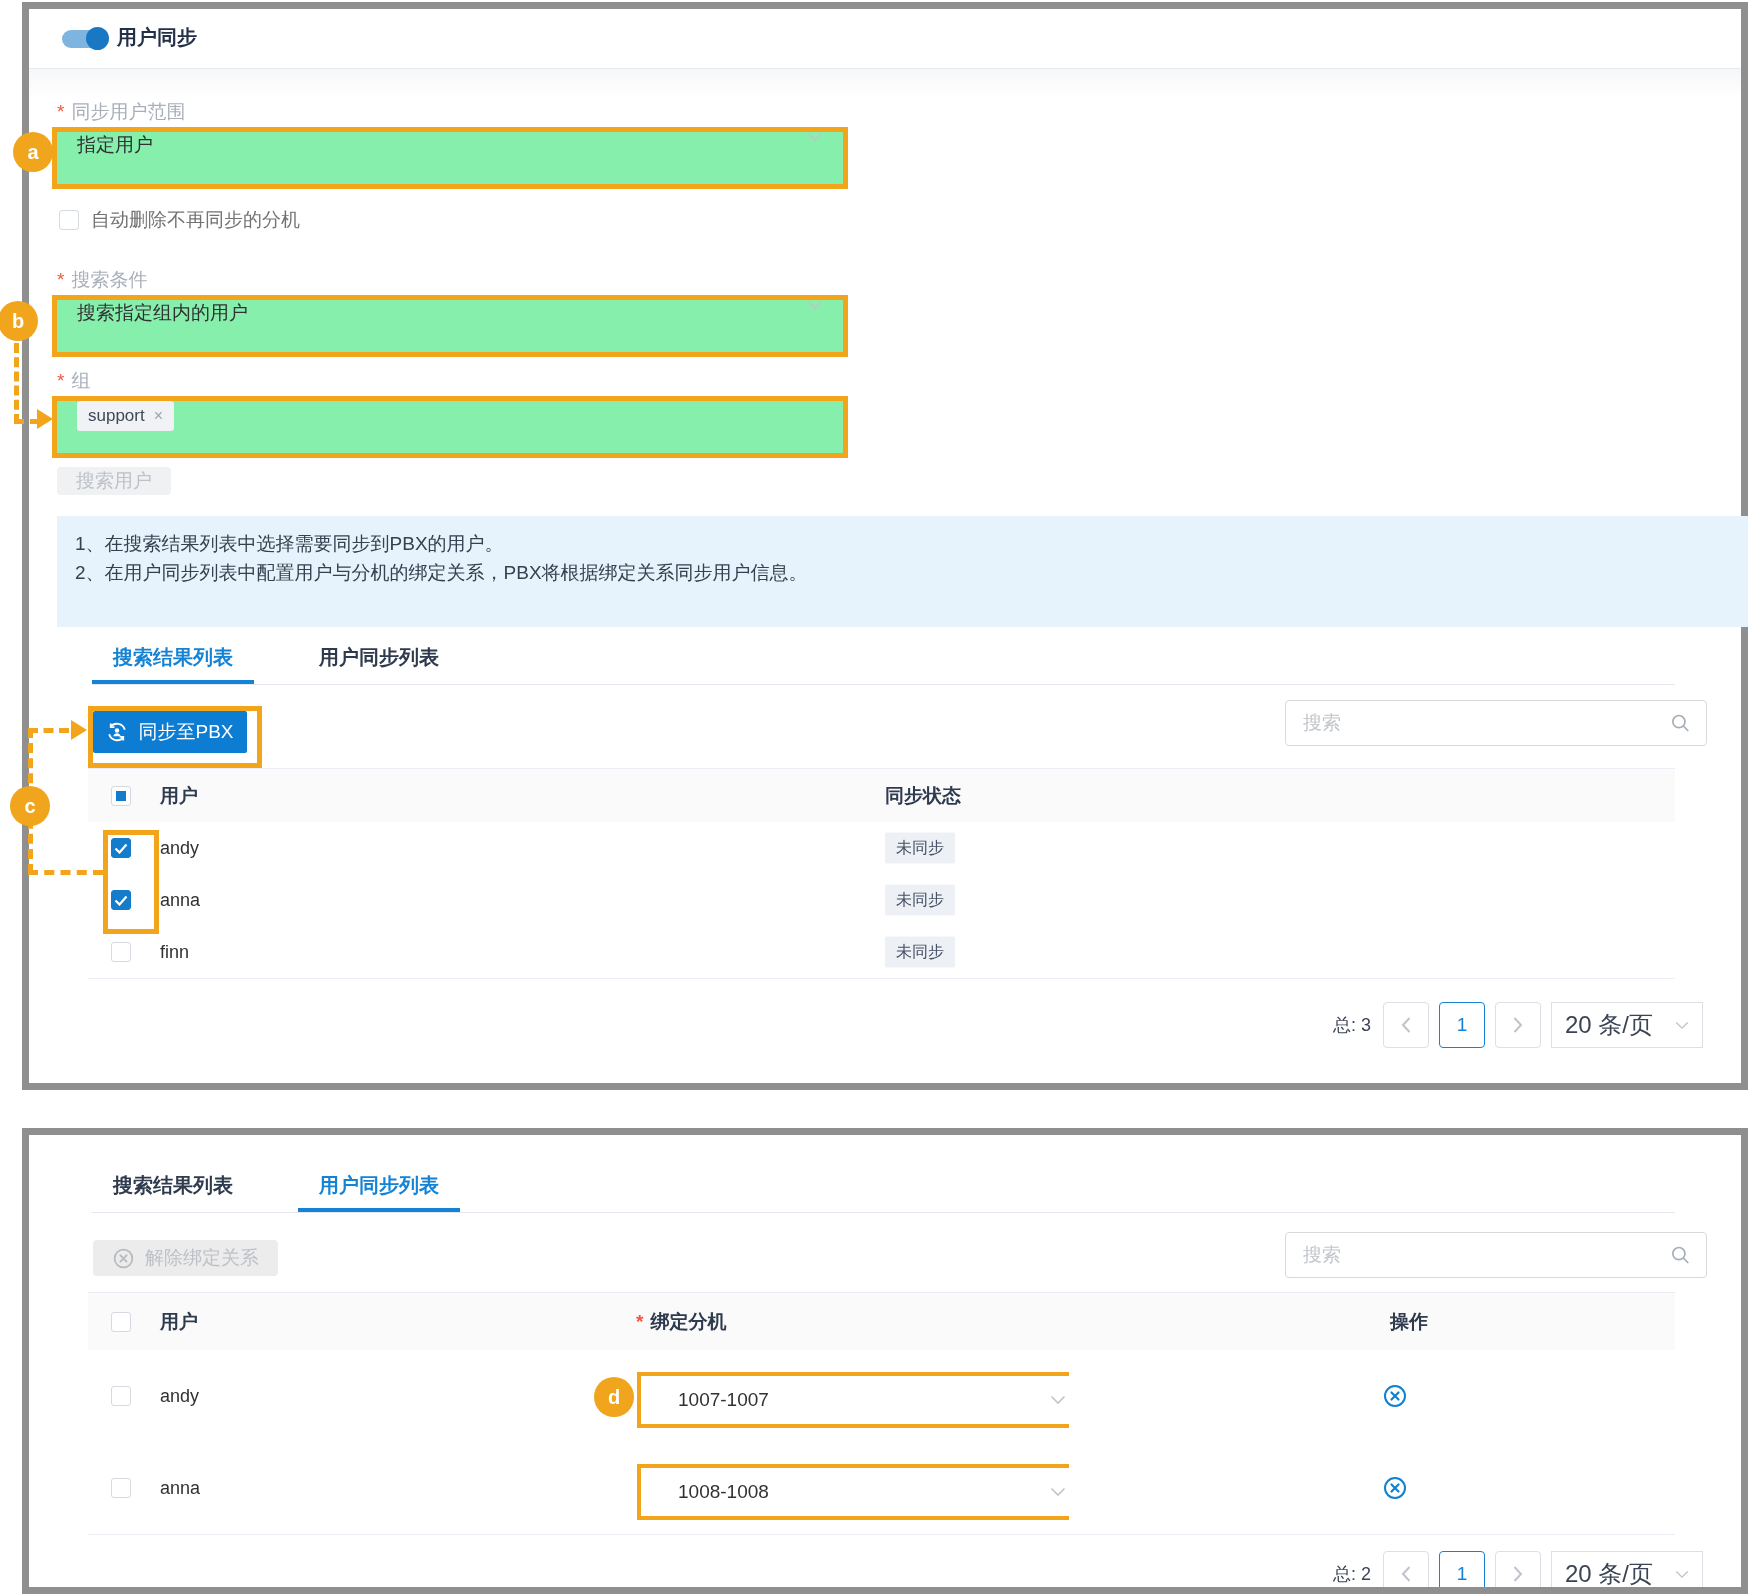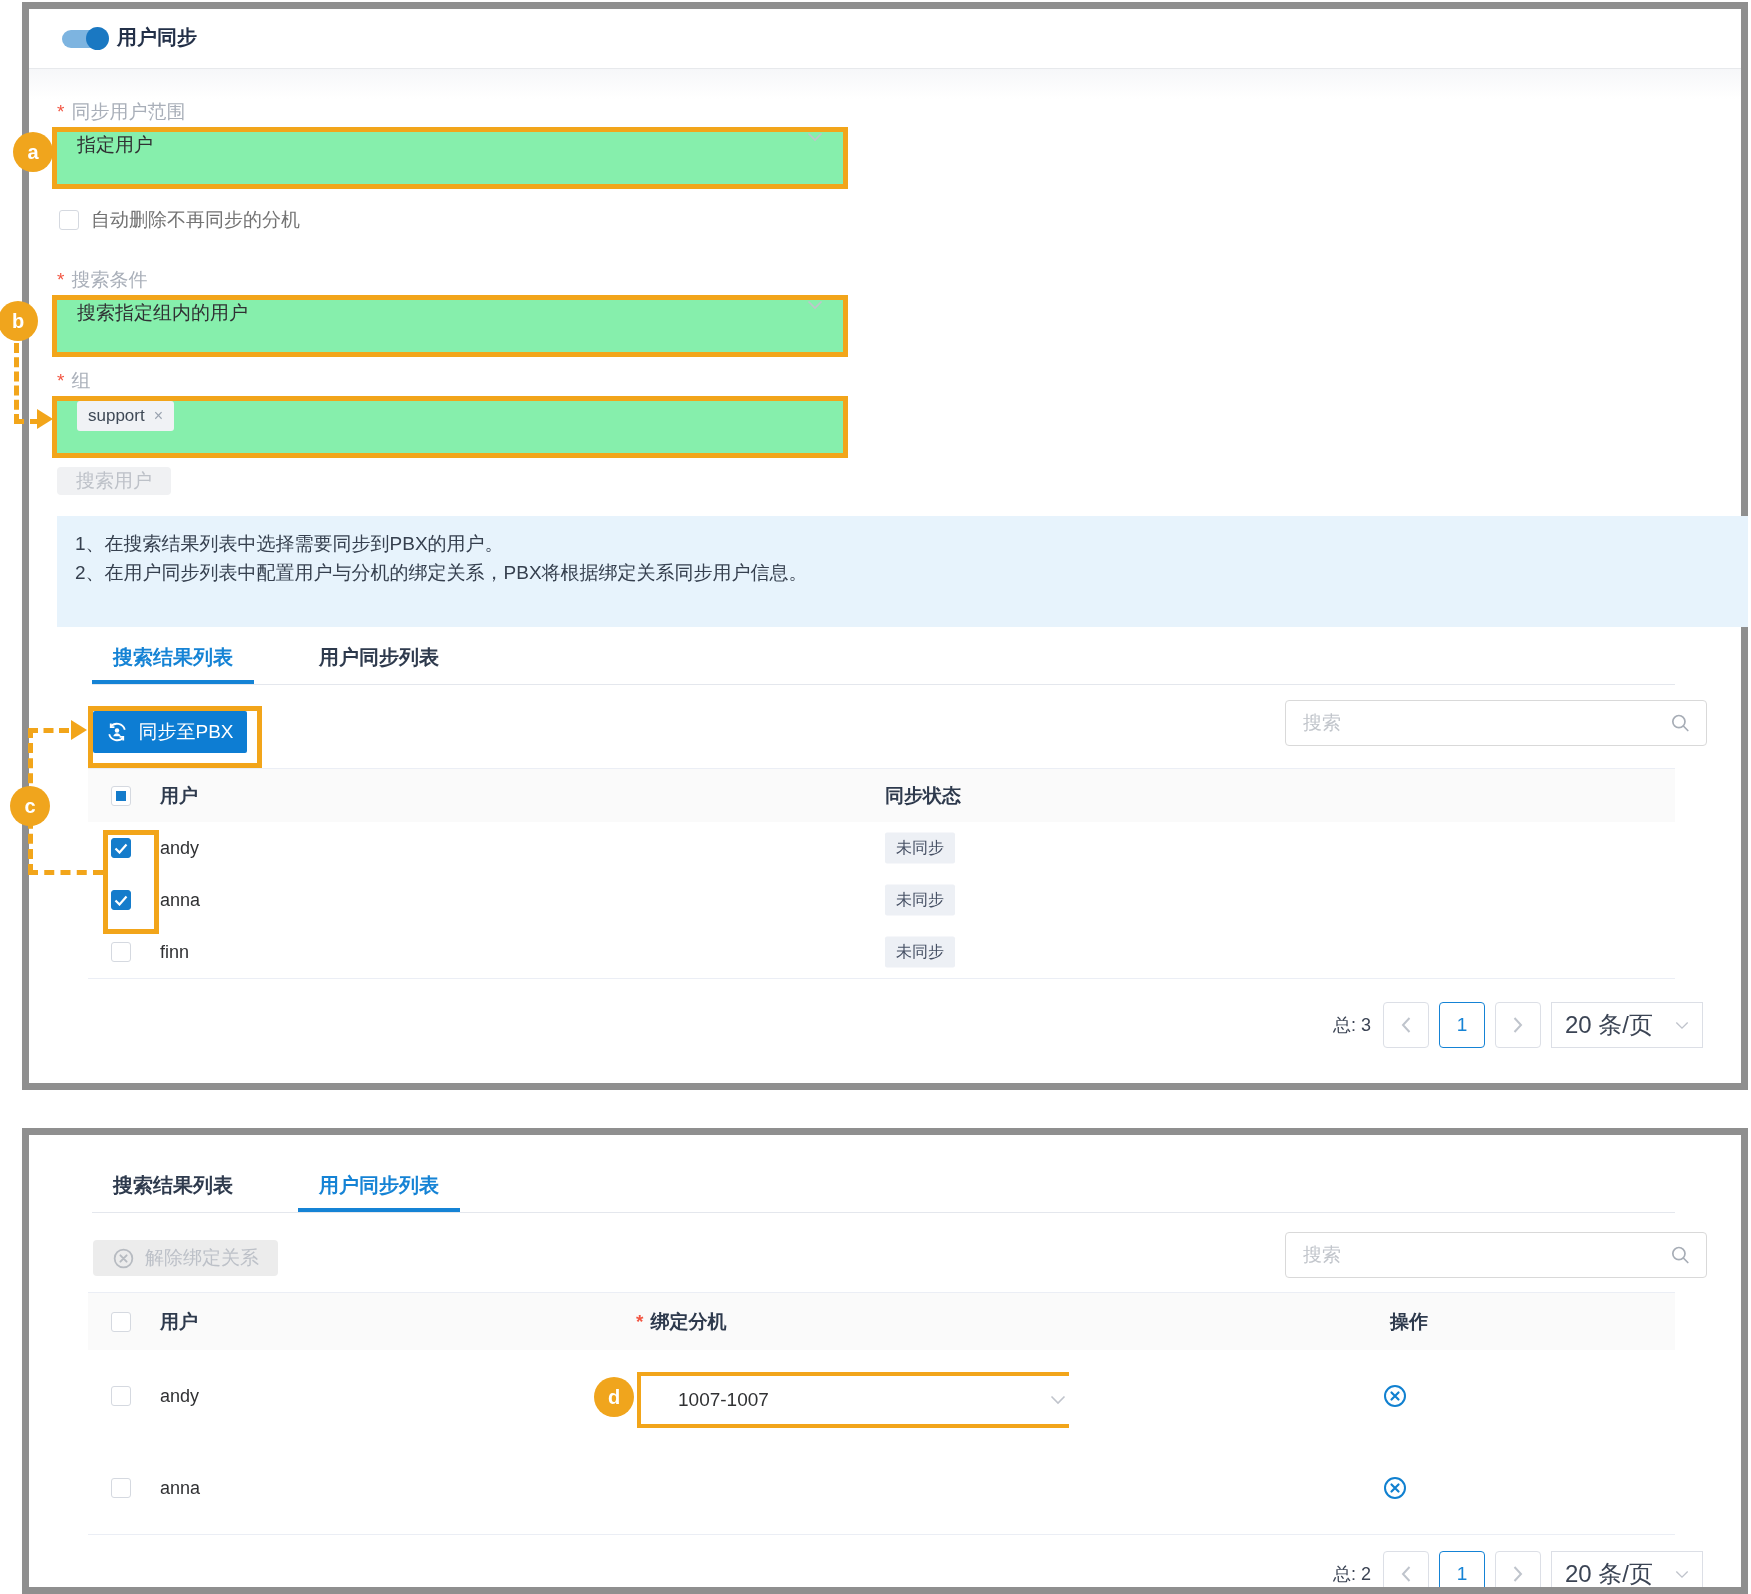--- a/index.html
+++ b/index.html
@@ -306,20 +306,28 @@
     </div>
     <svg class="op-icon" style="left:1294px;top:33px" viewBox="0 0 26 26" fill="none">
       <circle cx="13" cy="13" r="10" stroke="#1080d0" stroke-width="2"></circle>
       <path d="M9.5 9.5 L16.5 16.5 M16.5 9.5 L9.5 16.5" stroke="#1080d0" stroke-width="2.2" stroke-linecap="round"></path>
     </svg>
   </div>
 
   <div class="trow" style="left:59px;top:307px;width:1587px;height:92px">
     <div class="cb cb-abs" style="left:23px;top:36px"></div>
     <div class="td-name">anna</div>
+    <div class="hl-frame hl-ext" style="left:549px;top:22px">
+      <div class="select">
+        <span class="val">1008-1008</span>
+        <svg width="16" height="10" viewBox="0 0 16 10" fill="none">
+            <path d="M1.5 1.5 L8 8 L14.5 1.5" stroke="#c0c4cc" stroke-width="1.6"></path>
+          </svg>
+      </div>
+    </div>
     <svg class="op-icon" style="left:1294px;top:33px" viewBox="0 0 26 26" fill="none">
       <circle cx="13" cy="13" r="10" stroke="#1080d0" stroke-width="2"></circle>
       <path d="M9.5 9.5 L16.5 16.5 M16.5 9.5 L9.5 16.5" stroke="#1080d0" stroke-width="2.2" stroke-linecap="round"></path>
     </svg>
   </div>
 
   <div class="pg-total" style="left:1150px;top:427px">总: 2</div>
   <div class="pg-btn" style="left:1354px;top:416px">
     <svg width="12" height="18" viewBox="0 0 12 18" fill="none">
         <path d="M9.5 2 L3 9 L9.5 16" stroke="#bfc4cc" stroke-width="2"></path>

